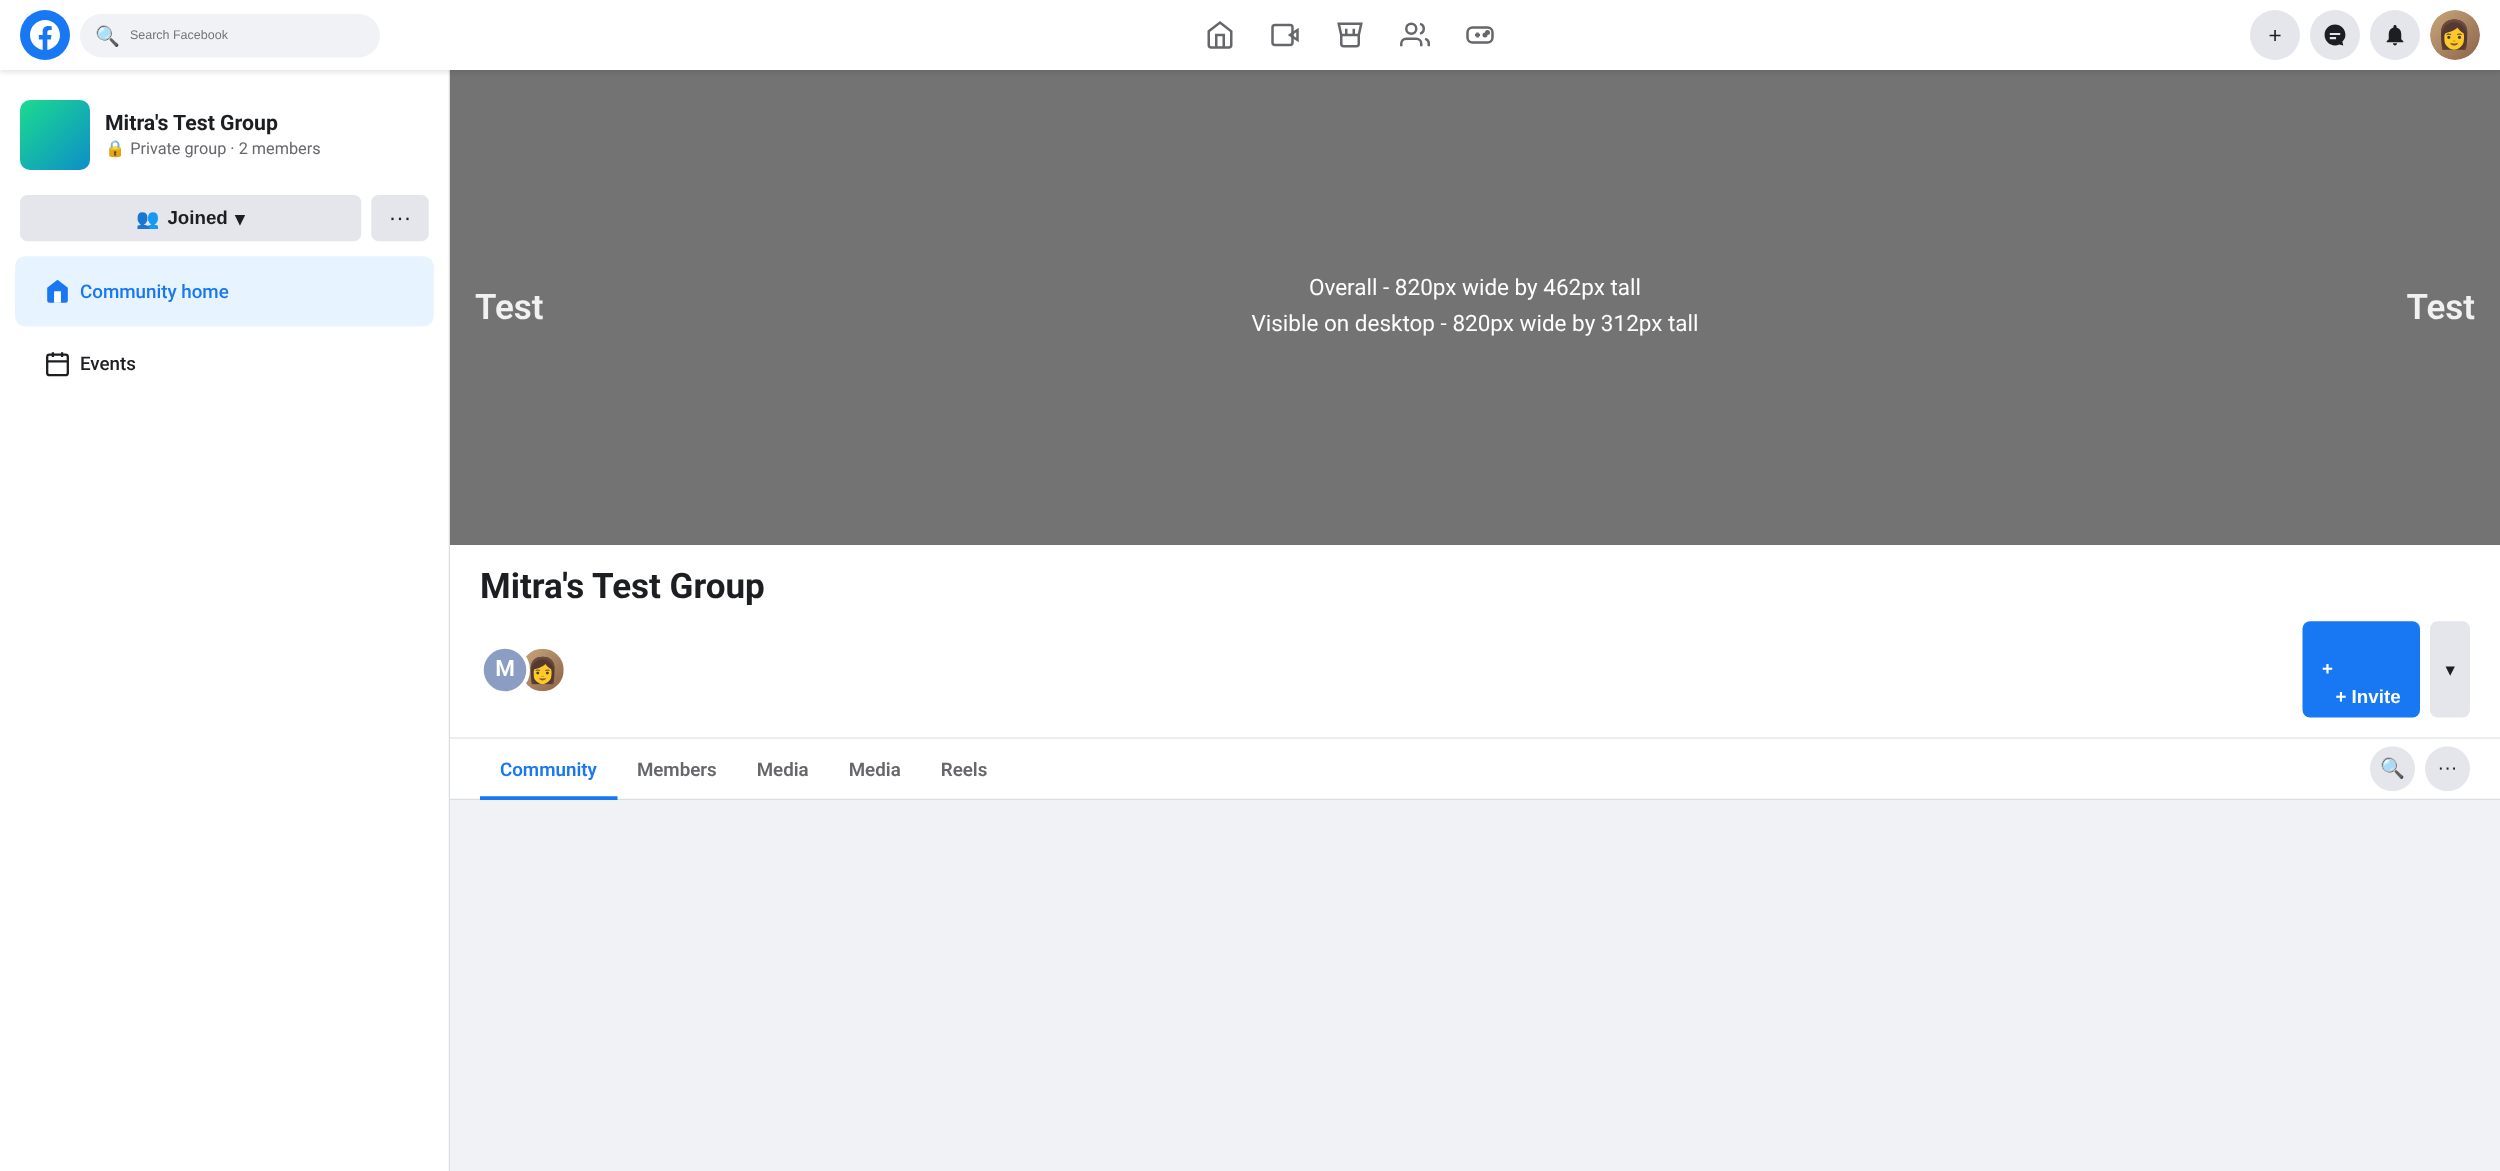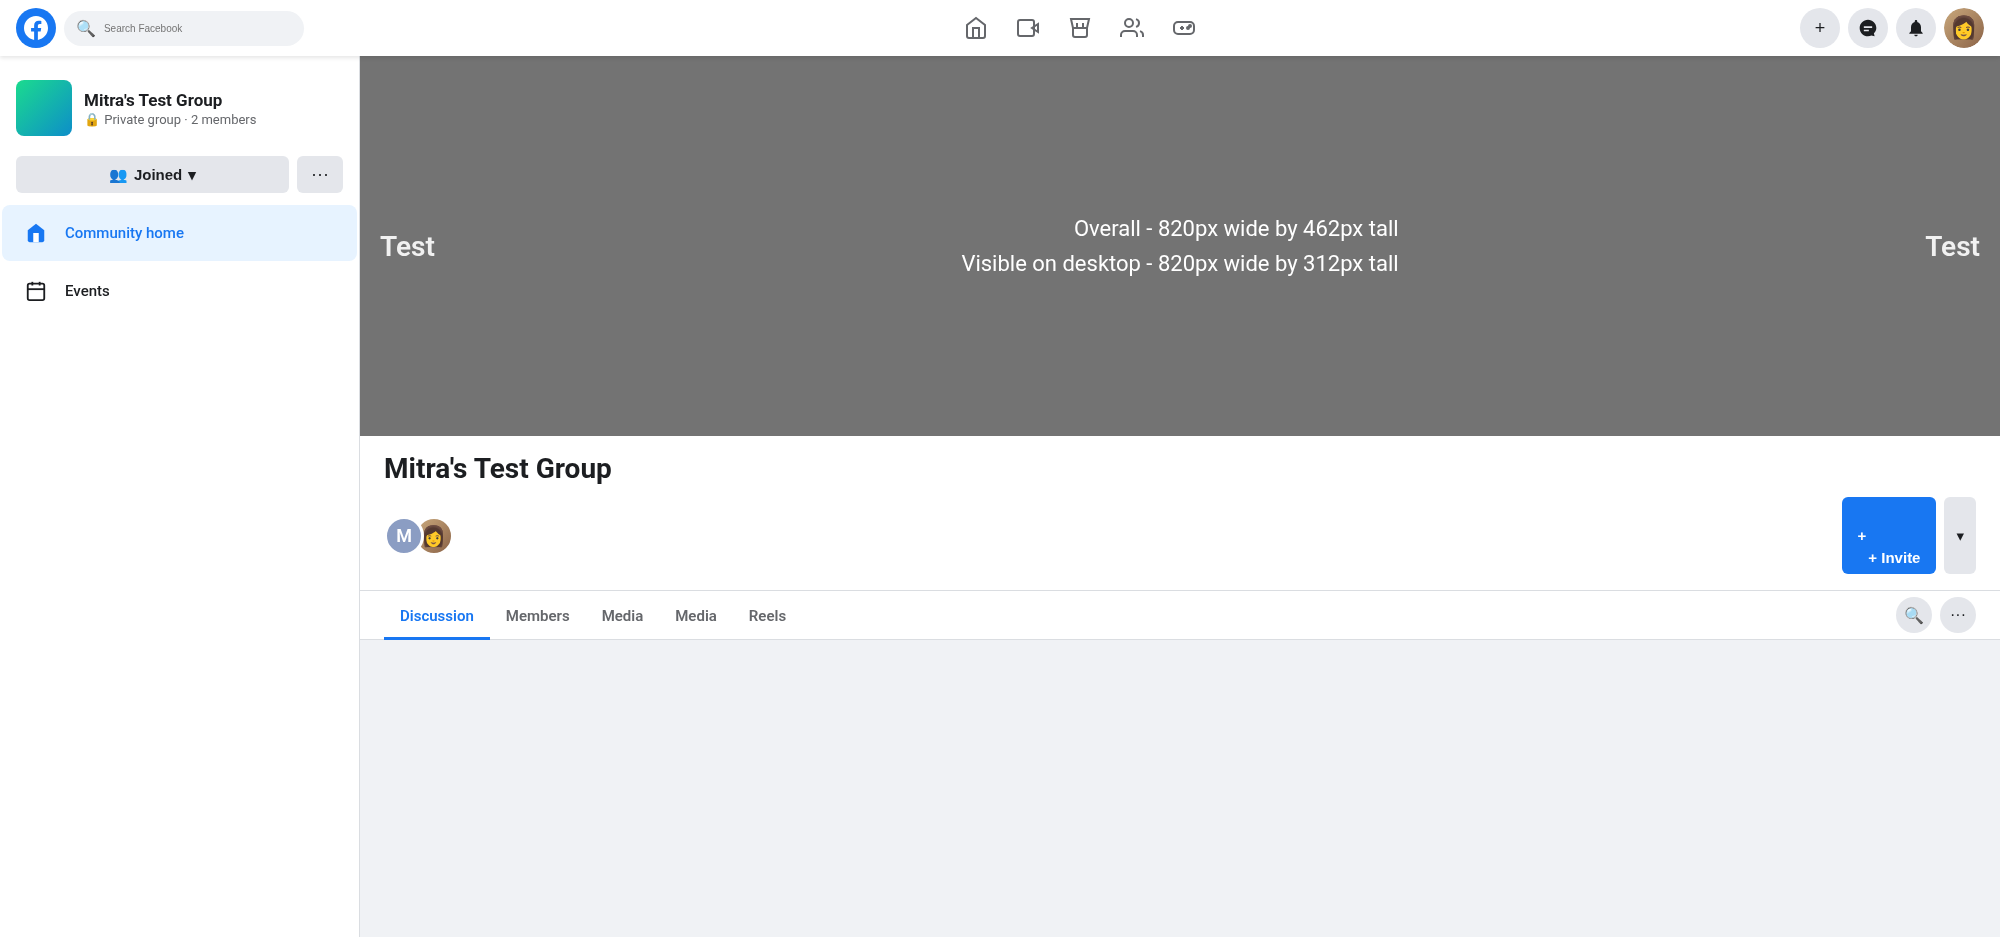--- a/index.html
+++ b/index.html
@@ -64,41 +64,41 @@
       display: flex; align-items: center; justify-content: center; gap: 6px;
       font-size: 15px; font-weight: 600; cursor: pointer; color: #1c1e21;
     }
     .more-btn {
       background: #e4e6eb; border: none; border-radius: 6px; padding: 8px 14px;
       font-size: 18px; cursor: pointer; color: #1c1e21;
     }
 
     .sidebar-nav { margin-top: 4px; }
     .nav-item {
-      display: flex; align-items: center; gap: 11px; padding: 10px 16px;
-      cursor: pointer; border-radius: 8px; margin: 2px 2px; color: #1c1e21; font-size: 15px; font-weight: 500;
+      display: flex; align-items: center; gap: 0; padding: 10px 16px;
+      cursor: pointer; border-radius: 8px; margin: 2px 12px; color: #1c1e21; font-size: 15px; font-weight: 500;
     }
     .nav-item.active { background: #e7f3ff; color: #1877f2; }
     .nav-item .nav-icon { width: 36px; height: 36px; display: flex; align-items: center; justify-content: center; font-size: 20px; }
     .nav-item.active .nav-icon { color: #1877f2; }
 
     
     .main { margin-left: 360px; flex: 1; }
 
     
     .cover-photo {
       width: 100%; height: 380px;
       background: #737373;
       position: relative; overflow: hidden;
       display: flex; align-items: center; justify-content: center;
     }
     .cover-text-left { position: absolute; left: 20px; top: 50%; transform: translateY(-50%); color: #fff; font-size: 28px; font-weight: 600; opacity: 0.9; }
     .cover-text-right { position: absolute; right: 20px; top: 50%; transform: translateY(-50%); color: #fff; font-size: 28px; font-weight: 600; opacity: 0.9; }
     .cover-center-text { text-align: center; color: #fff; }
-    .cover-center-text p { font-size: 22px; line-height: 1.6; text-align: right; }
+    .cover-center-text p { font-size: 18px; line-height: 1.6; }
 
     
     .group-info-bar {
       background: #fff; padding: 16px 24px;
       border-bottom: 1px solid #dadde1;
     }
     .group-title { font-size: 28px; font-weight: 700; color: #1c1e21; margin-bottom: 12px; }
     .members-row { display: flex; align-items: center; justify-content: space-between; }
     .member-avatars { display: flex; align-items: center; }
     .member-avatar {
@@ -289,21 +289,21 @@
           <button class="invite-dropdown">
             <span>▾</span>
           </button>
         </div>
       </div>
     </div>
 
     <div class="tabs-bar">
       <div class="tabs">
         <div class="tab active">
-          <span>Discussion</span>
+          <span>Community</span>
         </div>
         <div class="tab">
           <span>Members</span>
         </div>
         <div class="tab">
           <span>Media</span>
         </div>
         <div class="tab">
           <span>Media</span>
         </div>

